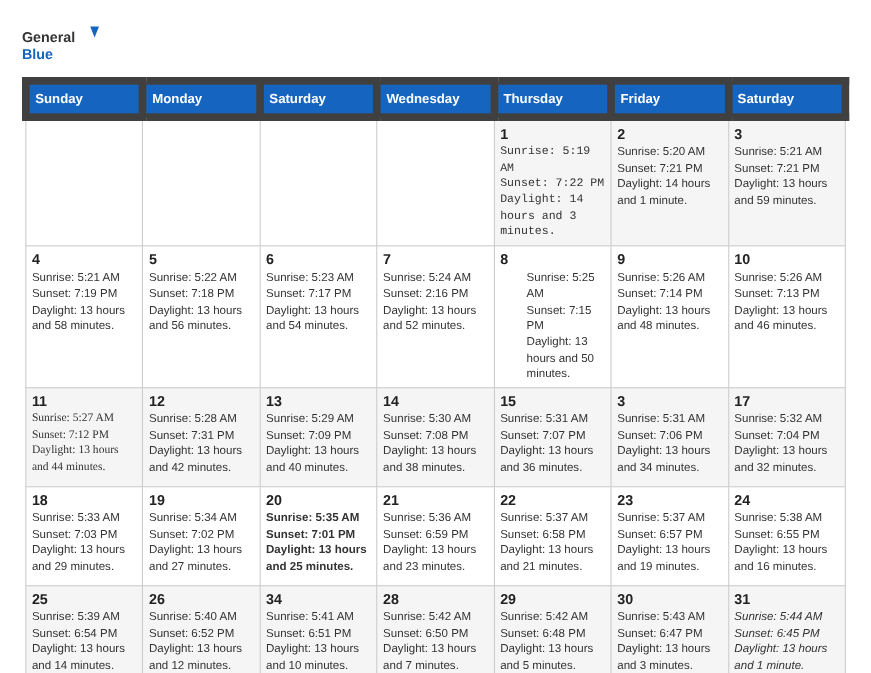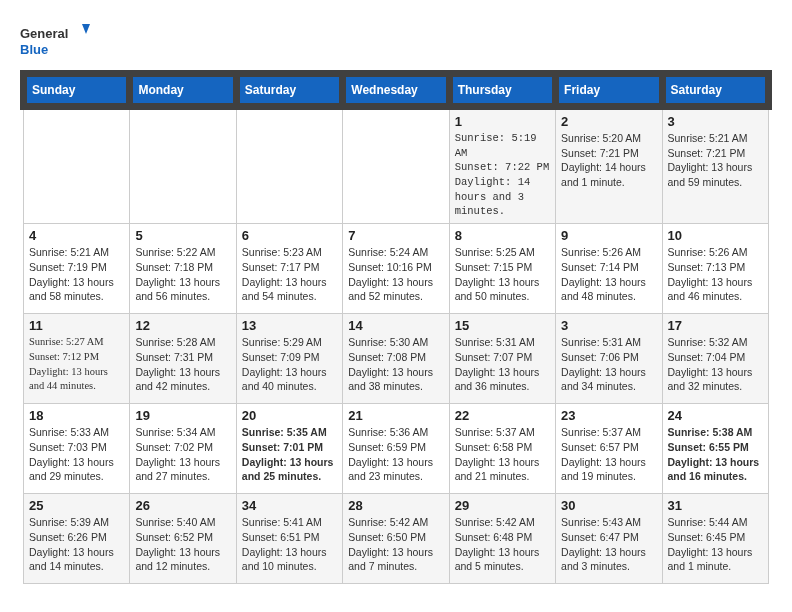--- a/index.html
+++ b/index.html
@@ -144,26 +144,26 @@
         </td>
         <td>
           <div class="day-number">6</div>
           <div class="day-info" style="white-space: pre-line;">Sunrise: 5:23 AM
 Sunset: 7:17 PM
 Daylight: 13 hours and 54 minutes.</div>
         </td>
         <td>
           <div class="day-number">7</div>
           <div class="day-info" style="white-space: pre-line;">Sunrise: 5:24 AM
-Sunset: 10:16 PM
+Sunset: 2:16 PM
 Daylight: 13 hours and 52 minutes.</div>
         </td>
         <td>
           <div class="day-number">8</div>
-          <div class="day-info" style="white-space: pre-line;">Sunrise: 5:25 AM
+          <div class="day-info" style="white-space: pre-line; margin-left: 24px;">Sunrise: 5:25 AM
 Sunset: 7:15 PM
 Daylight: 13 hours and 50 minutes.</div>
         </td>
         <td>
           <div class="day-number">9</div>
           <div class="day-info" style="white-space: pre-line;">Sunrise: 5:26 AM
 Sunset: 7:14 PM
 Daylight: 13 hours and 48 minutes.</div>
         </td>
         <td>
@@ -249,30 +249,30 @@
 Daylight: 13 hours and 21 minutes.</div>
         </td>
         <td>
           <div class="day-number">23</div>
           <div class="day-info" style="white-space: pre-line;">Sunrise: 5:37 AM
 Sunset: 6:57 PM
 Daylight: 13 hours and 19 minutes.</div>
         </td>
         <td>
           <div class="day-number">24</div>
-          <div class="day-info" style="white-space: pre-line; font-weight: bold;">Sunrise: 5:38 AM
+          <div class="day-info" style="white-space: pre-line;">Sunrise: 5:38 AM
 Sunset: 6:55 PM
 Daylight: 13 hours and 16 minutes.</div>
         </td>
       </tr>
       <tr>
         <td>
           <div class="day-number">25</div>
           <div class="day-info" style="white-space: pre-line;">Sunrise: 5:39 AM
-Sunset: 6:26 PM
+Sunset: 6:54 PM
 Daylight: 13 hours and 14 minutes.</div>
         </td>
         <td>
           <div class="day-number">26</div>
           <div class="day-info" style="white-space: pre-line;">Sunrise: 5:40 AM
 Sunset: 6:52 PM
 Daylight: 13 hours and 12 minutes.</div>
         </td>
         <td>
           <div class="day-number">34</div>
@@ -293,19 +293,19 @@
 Daylight: 13 hours and 5 minutes.</div>
         </td>
         <td>
           <div class="day-number">30</div>
           <div class="day-info" style="white-space: pre-line;">Sunrise: 5:43 AM
 Sunset: 6:47 PM
 Daylight: 13 hours and 3 minutes.</div>
         </td>
         <td>
           <div class="day-number">31</div>
-          <div class="day-info" style="white-space: pre-line;">Sunrise: 5:44 AM
+          <div class="day-info" style="white-space: pre-line; font-style: italic;">Sunrise: 5:44 AM
 Sunset: 6:45 PM
 Daylight: 13 hours and 1 minute.</div>
         </td>
       </tr>
     </tbody>
 </table>
 
 </body></html>

